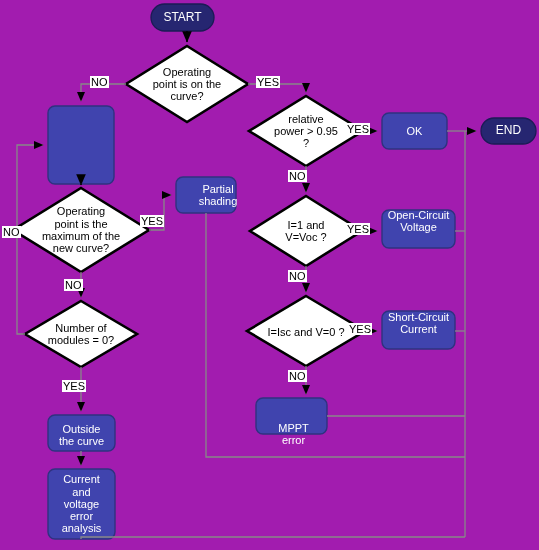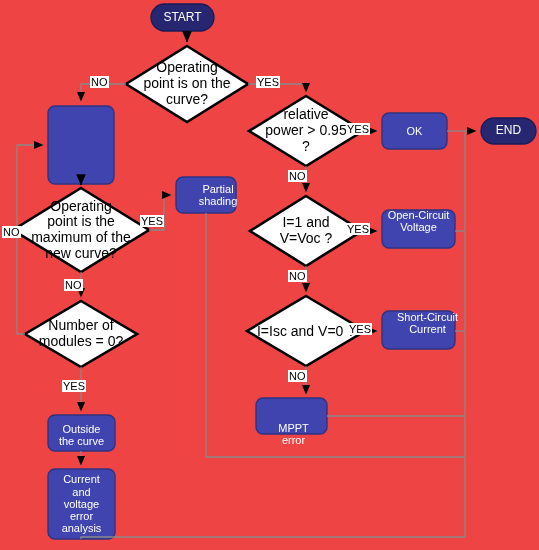--- a/index.html
+++ b/index.html
@@ -7,21 +7,21 @@
     padding: 0;
     background: #ffffff;
   }
   body {
     font-family: "Liberation Sans", sans-serif;
   }
   #canvas {
     position: relative;
     width: 539px;
     height: 550px;
-    background: #ef4444;
+    background: #a21caf;
     overflow: hidden;
     text-decoration: underline;
   }
   #flow-svg {
     position: absolute;
     left: 0;
     top: 0;
     width: 539px;
     height: 550px;
   }
@@ -38,21 +38,21 @@
   .proc-label {
     color: #ffffff;
     font-size: 11px;
   }
   .term-label {
     color: #ffffff;
     font-size: 12px;
   }
   .dec-label {
     color: #000000;
-    font-size: 14px;
+    font-size: 11px;
   }
   .edge-label {
     position: absolute;
     font-size: 11px;
     color: #000000;
     background: #ffffff;
     padding: 0 1px;
     white-space: nowrap;
   }
 </style>
@@ -185,21 +185,21 @@
 
 
   <div class="node-label proc-label" style="left:188px; top:177px; width:60px; height:36px;">Partial
 shading</div>
 
   <div class="node-label proc-label" style="left:382px; top:113px; width:65px; height:36px;">OK</div>
 
   <div class="node-label proc-label" style="left:382px; top:202px; width:73px; height:38px;">Open-Circuit
 Voltage</div>
 
-  <div class="node-label proc-label" style="left:391px; top:311px; width:73px; height:24px;">Short-Circuit
+  <div class="node-label proc-label" style="left:382px; top:311px; width:73px; height:24px;">Short-Circuit
 Current</div>
 
   <div class="node-label proc-label" style="left:256px; top:416px; width:75px; height:36px;">MPPT
 error</div>
 
   <div class="node-label proc-label" style="left:48px; top:415px; width:67px; height:40px;">Outside
 the curve</div>
 
   <div class="node-label proc-label" style="left:48px; top:469px; width:67px; height:70px;">Current
 and

